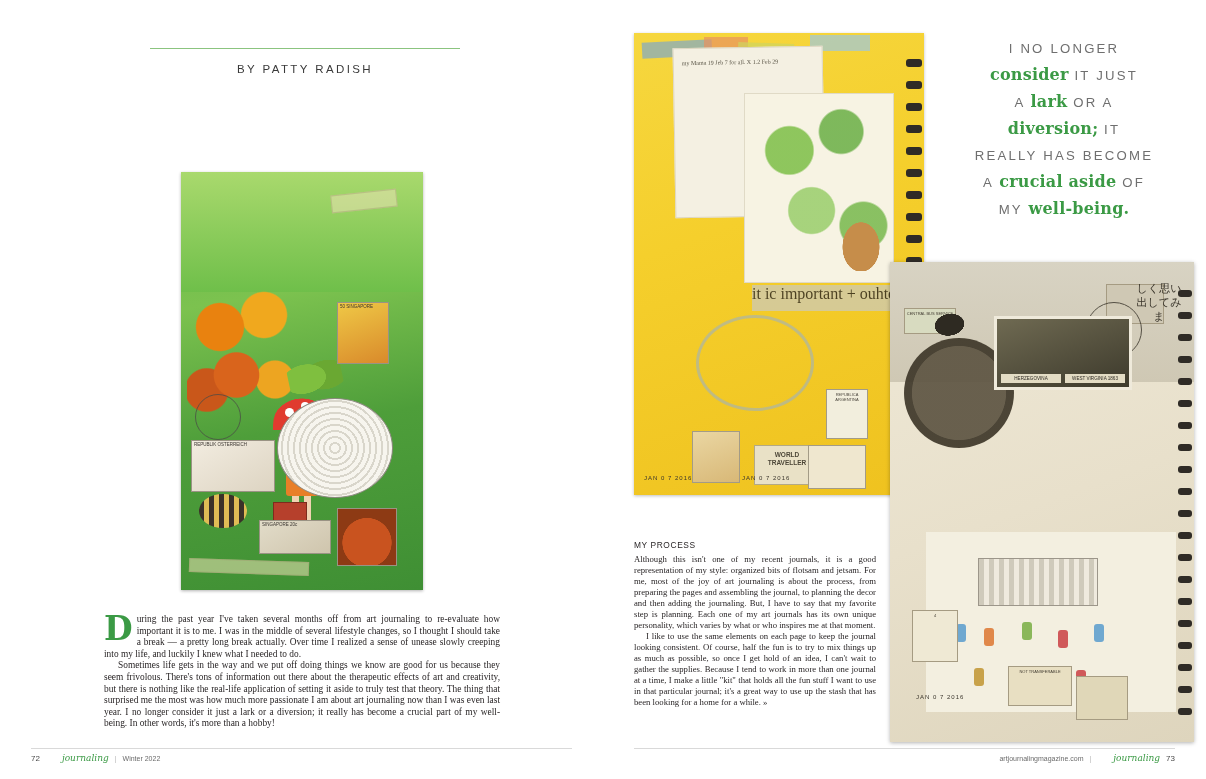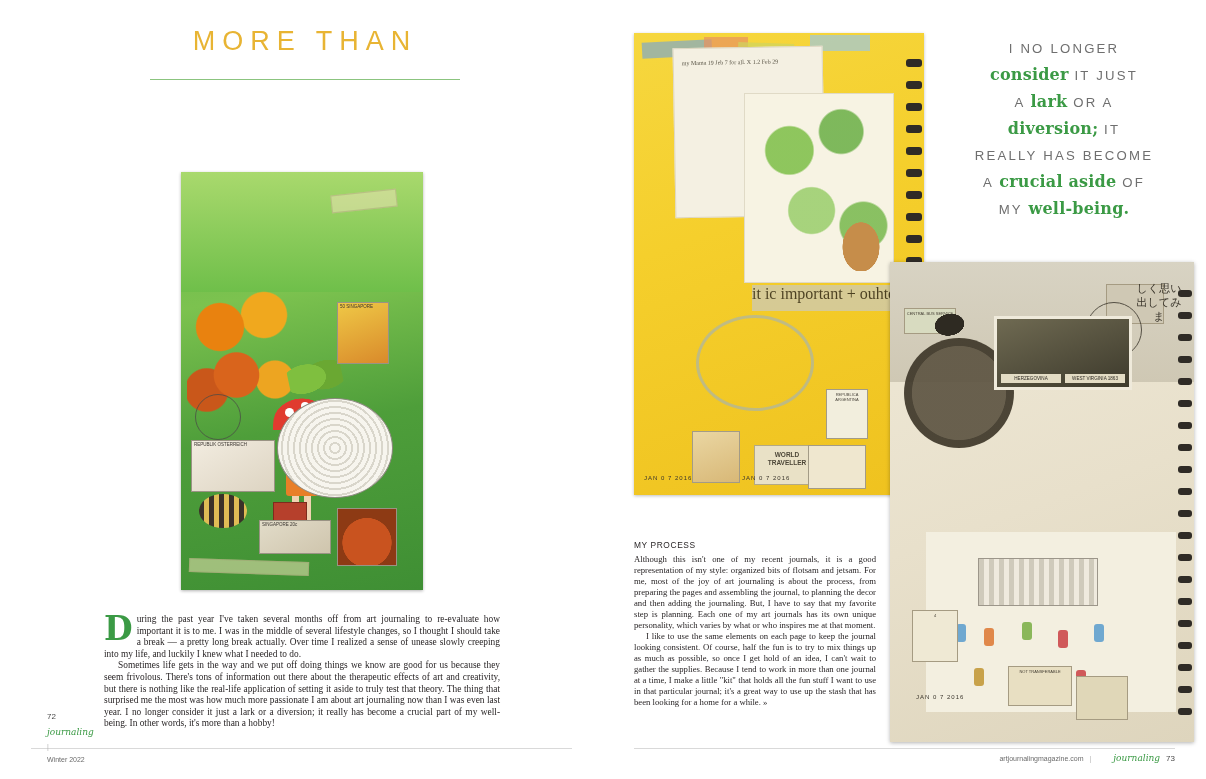--- a/index.html
+++ b/index.html
@@ -289,35 +289,35 @@
     font-family:"Liberation Sans", sans-serif;
     font-size:8.4px; letter-spacing:.6px; font-weight:normal; margin:0 0 3px 0; color:#231f20;
   }
   .right-copy p { margin:0; text-indent:12px; }
   .right-copy p.first { text-indent:0; }
 
   
   .footer { position:absolute; bottom:16px; font-family:"Liberation Sans", sans-serif; font-size:7px; color:#6b6b6b; }
   .footer .pg { font-size:8px; color:#4a4a4a; }
   .footer .jr { font-family:"DejaVu Serif", serif; font-style:italic; color:#3b9a45; font-size:9px;margin-left:16px; }
-  .footer-left { left:31px; display:flex; align-items:baseline; gap:6px;flex-direction:column; }
+  .footer-left { left:31px; display:flex; align-items:baseline; gap:6px; }
   .footer-right { right:31px; display:flex; align-items:baseline; gap:6px; }
   .rule-top { position:absolute; left:31px; right:31px; bottom:30px; height:1px; background:#d9d9d9; }
   .sep { color:#b5b5b5; }
 </style>
 </head>
 <body>
 
 <div class="spread">
 
   <div class="left-page">
 
     <div class="title-block">
-      <div class="title-more">MORE THAN</div>
       <div class="title-rule"></div>
+      <div class="byline">BY PATTY RADISH</div>
     </div>
 
     <div class="art-left">
       <div class="sky"></div>
       <div class="tape t1"></div>
       <div class="flowers"></div>
       <div class="butterfly"></div>
       <div class="girl">
         <div class="umbrella"></div>
         <div class="dot1"></div>

